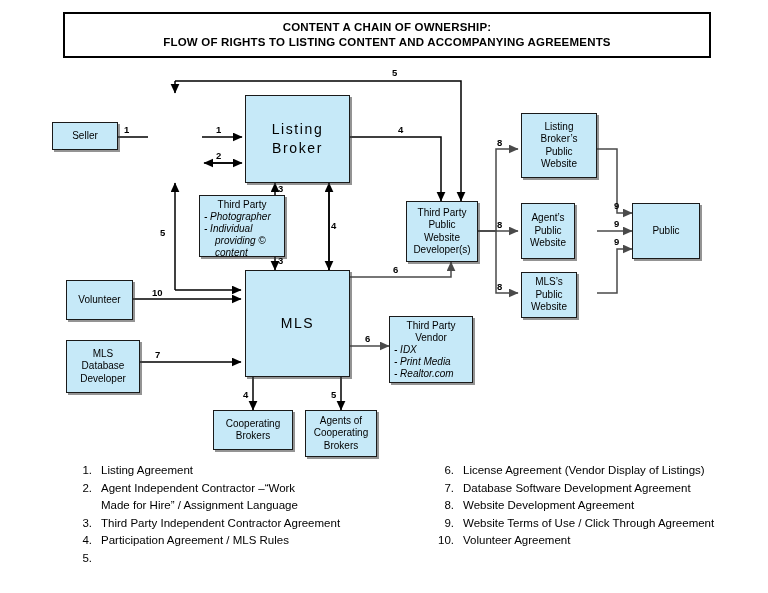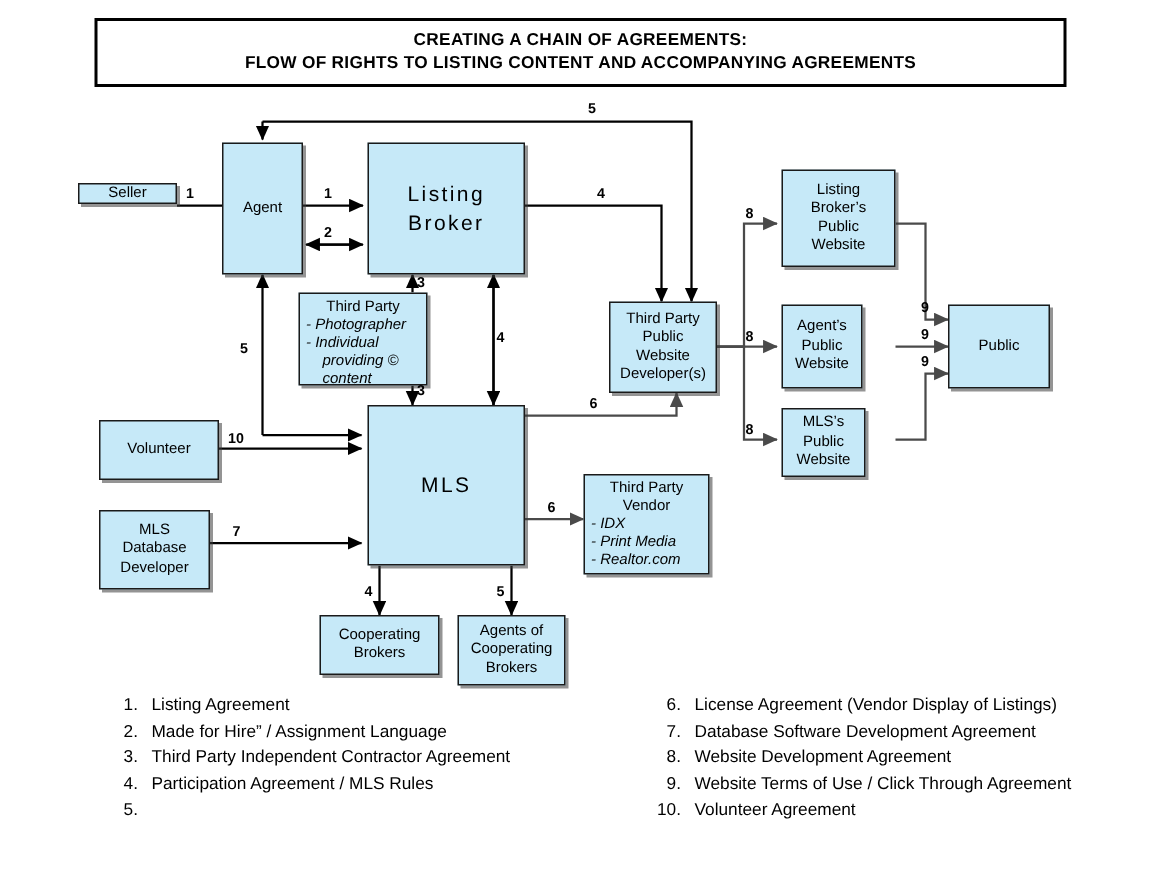--- a/index.html
+++ b/index.html
@@ -34,21 +34,21 @@
   .lgcol{position:absolute;top:0;}
   .lgrow{display:flex;font-size:11.5px;line-height:17.5px;margin-bottom:0;}
   .lgnum{width:26px;text-align:right;padding-right:9px;flex:none;}
   .lgtxt{flex:1;}
   .lgtxt .cont{display:block;}
 </style>
 </head>
 <body>
 
 <div id="title-banner">
-  <div class="tline">CREATING A CHAIN OF AGREEMENTS:</div>
+  <div class="tline">CONTENT A CHAIN OF OWNERSHIP:</div>
   <div class="tline">FLOW OF RIGHTS TO LISTING CONTENT AND ACCOMPANYING AGREEMENTS</div>
 </div>
 
 <div id="diagram">
 
   <svg id="wires" viewBox="0 0 768 470">
     <defs>
       <marker id="ah" markerWidth="7" markerHeight="7" refX="6.2" refY="3" orient="auto">
         <path d="M0,0 L6.6,3 L0,6 z" fill="#000"></path>
       </marker>
@@ -98,42 +98,39 @@
       <path d="M478,231 L496,231 L496,149 L518,149" marker-end="url(#ahs)"></path>
       <path d="M478,231 L518,231" marker-end="url(#ahs)"></path>
       <path d="M478,231 L496,231 L496,293 L518,293" marker-end="url(#ahs)"></path>
 
       <path d="M597,149 L617,149 L617,213 L632,213" marker-end="url(#ahs)"></path>
       <path d="M597,231 L632,231" marker-end="url(#ahs)"></path>
       <path d="M597,293 L617,293 L617,249 L632,249" marker-end="url(#ahs)"></path>
     </g>
   </svg>
 
-  <div class="node" style="left:52px;top:122px;width:66px;height:14px;">
+  <div class="node" style="left:52px;top:122px;width:66px;height:28px;">
     <span>Seller</span>
   </div>
 
-  <div class="node" style="left:148px;top:95px;width:54px;height:88px;">
-    <span>Agent</span>
-  </div>
 
   <div class="node big" style="left:245px;top:95px;width:105px;height:88px;">
     <span>Listing</span>
     <span>Broker</span>
   </div>
 
   <div class="node lst" style="left:199px;top:195px;width:86px;height:62px;">
     <span class="hd">Third Party</span>
     <span class="li">-  Photographer</span>
     <span class="li">-  Individual</span>
     <span class="li" style="padding-left:11px;">providing ©</span>
     <span class="li" style="padding-left:11px;">content</span>
   </div>
 
-  <div class="node" style="left:66px;top:280px;width:80px;height:40px;">
+  <div class="node" style="left:66px;top:280px;width:67px;height:40px;">
     <span>Volunteer</span>
   </div>
 
   <div class="node" style="left:66px;top:340px;width:74px;height:53px;">
     <span>MLS</span>
     <span>Database</span>
     <span>Developer</span>
   </div>
 
   <div class="node big" style="left:245px;top:270px;width:105px;height:107px;">
@@ -211,21 +208,21 @@
 </div>
 
 <div id="legend">
   <div class="lgcol" style="left:66px;width:340px;">
       <div class="lgrow">
         <div class="lgnum">1.</div>
         <div class="lgtxt"><span>Listing Agreement</span></div>
       </div>
       <div class="lgrow">
         <div class="lgnum">2.</div>
-        <div class="lgtxt"><span class="cont">Made for Hire” / Assignment Language</span></div>
+        <div class="lgtxt"><span>Agent Independent Contractor –“Work</span><span class="cont">Made for Hire” / Assignment Language</span></div>
       </div>
       <div class="lgrow">
         <div class="lgnum">3.</div>
         <div class="lgtxt"><span>Third Party Independent Contractor Agreement</span></div>
       </div>
       <div class="lgrow">
         <div class="lgnum">4.</div>
         <div class="lgtxt"><span>Participation Agreement / MLS Rules</span></div>
       </div>
       <div class="lgrow">

